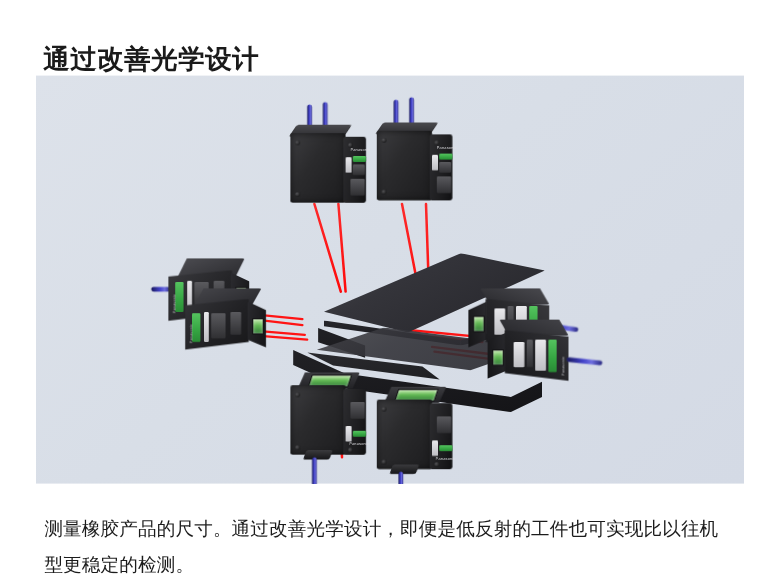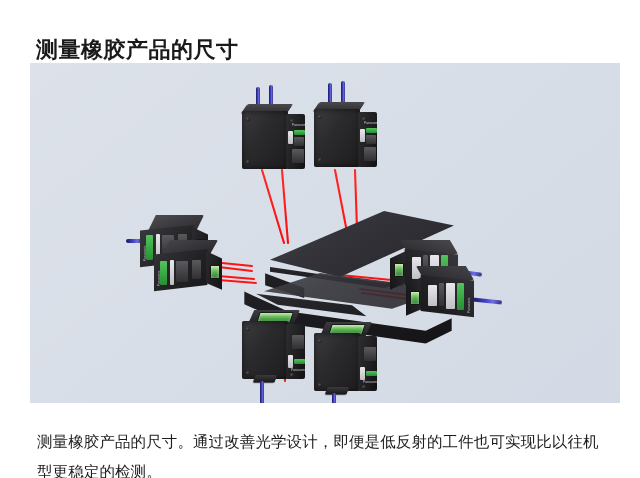--- a/index.html
+++ b/index.html
@@ -173,21 +173,21 @@
     width: 566px;
     font-size: 15.5px;
     line-height: 30px;
     color: #1c1c1c;
     letter-spacing: 0.1px;
   }
 </style>
 </head>
 <body>
 
-<h1 class="page-title">测量橡胶产品的尺寸</h1>
+<h1 class="page-title">通过改善光学设计</h1>
 
 <div class="figure-panel">
   <div class="scene">
 
     <svg class="beams-svg" viewBox="0 0 590 340" preserveAspectRatio="none">
       <defs>
         <linearGradient id="beamG" x1="0" y1="0" x2="0" y2="1">
           <stop offset="0%" stop-color="#ff2020" stop-opacity="0.95"></stop>
           <stop offset="100%" stop-color="#ff0a0a" stop-opacity="1"></stop>
         </linearGradient>

